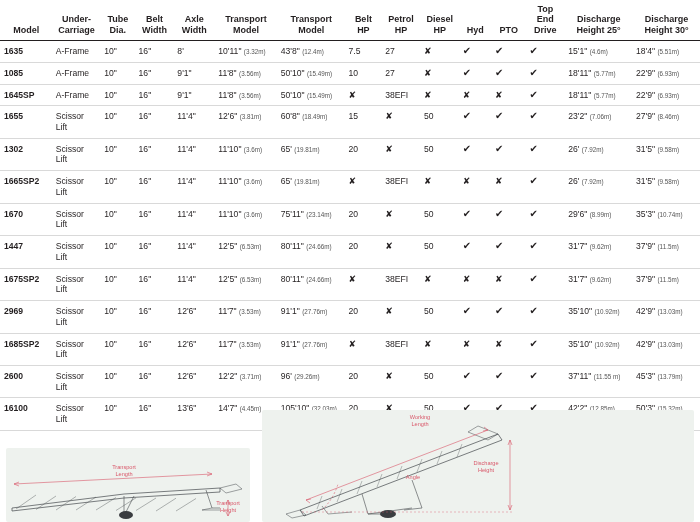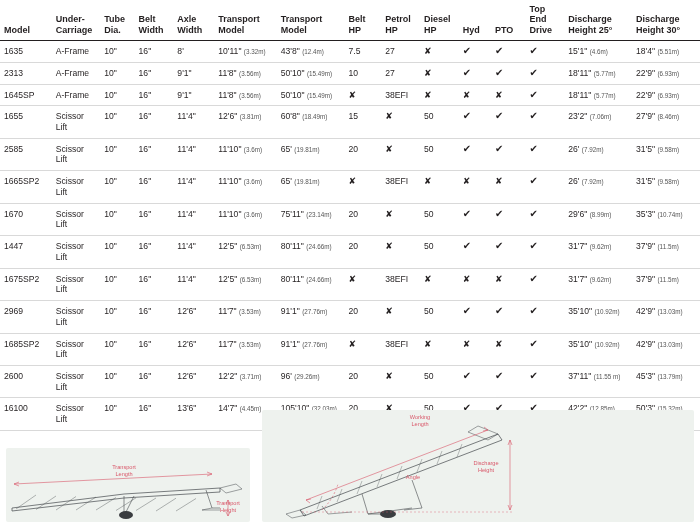--- a/index.html
+++ b/index.html
@@ -20,38 +20,38 @@
     height: 522px;
   }
   table.spec {
     border-collapse: collapse;
     width: 700px;
     table-layout: fixed;
   }
   table.spec th {
     font-size: 9px;
     font-weight: bold;
-    text-align: left;
+    text-align: center;
     vertical-align: bottom;
     padding: 4px 3px 5px 4px;
     line-height: 1.15;
     border-bottom: 1.6px solid #231f20;
     color: #231f20;
   }
   table.spec td {
     font-size: 8.6px;
     text-align: left;
     vertical-align: top;
     padding: 5px 3px 5px 4px;
     line-height: 1.25;
     border-bottom: 0.8px solid #d9d9d9;
     color: #231f20;
   }
   td.model {
-    font-weight: normal;
+    font-weight: bold;
     font-size: 9px;
   }
   td.center, th.center {
     text-align: center;
     padding-left: 0;
     padding-right: 0;
   }
   .metric {
     font-size: 6.3px;
     color: #555;
@@ -179,21 +179,21 @@
           <td><span>7.5</span></td>
           <td><span>27</span></td>
           <td><span class="cross">✘</span></td>
           <td class="center"><span class="check">✔</span></td>
           <td class="center"><span class="check">✔</span></td>
           <td class="center"><span class="check">✔</span></td>
           <td><span>15'1"</span> <span class="metric">(4.6m)</span></td>
           <td><span>18'4"</span> <span class="metric">(5.51m)</span></td>
         </tr>
         <tr>
-          <td class="model">2313</td>
+          <td class="model">1085</td>
           <td>A-Frame</td>
           <td>10"</td>
           <td>16"</td>
           <td>9'1"</td>
           <td><span>11'8"</span> <span class="metric">(3.56m)</span></td>
           <td><span>50'10"</span> <span class="metric">(15.49m)</span></td>
           <td><span>10</span></td>
           <td><span>27</span></td>
           <td><span class="cross">✘</span></td>
           <td class="center"><span class="check">✔</span></td>
@@ -230,21 +230,21 @@
           <td><span>15</span></td>
           <td><span class="cross">✘</span></td>
           <td><span>50</span></td>
           <td class="center"><span class="check">✔</span></td>
           <td class="center"><span class="check">✔</span></td>
           <td class="center"><span class="check">✔</span></td>
           <td><span>23'2"</span> <span class="metric">(7.06m)</span></td>
           <td><span>27'9"</span> <span class="metric">(8.46m)</span></td>
         </tr>
         <tr>
-          <td class="model">2585</td>
+          <td class="model">1302</td>
           <td>Scissor<br>Lift</td>
           <td>10"</td>
           <td>16"</td>
           <td>11'4"</td>
           <td><span>11'10"</span> <span class="metric">(3.6m)</span></td>
           <td><span>65'</span> <span class="metric">(19.81m)</span></td>
           <td><span>20</span></td>
           <td><span class="cross">✘</span></td>
           <td><span>50</span></td>
           <td class="center"><span class="check">✔</span></td>

